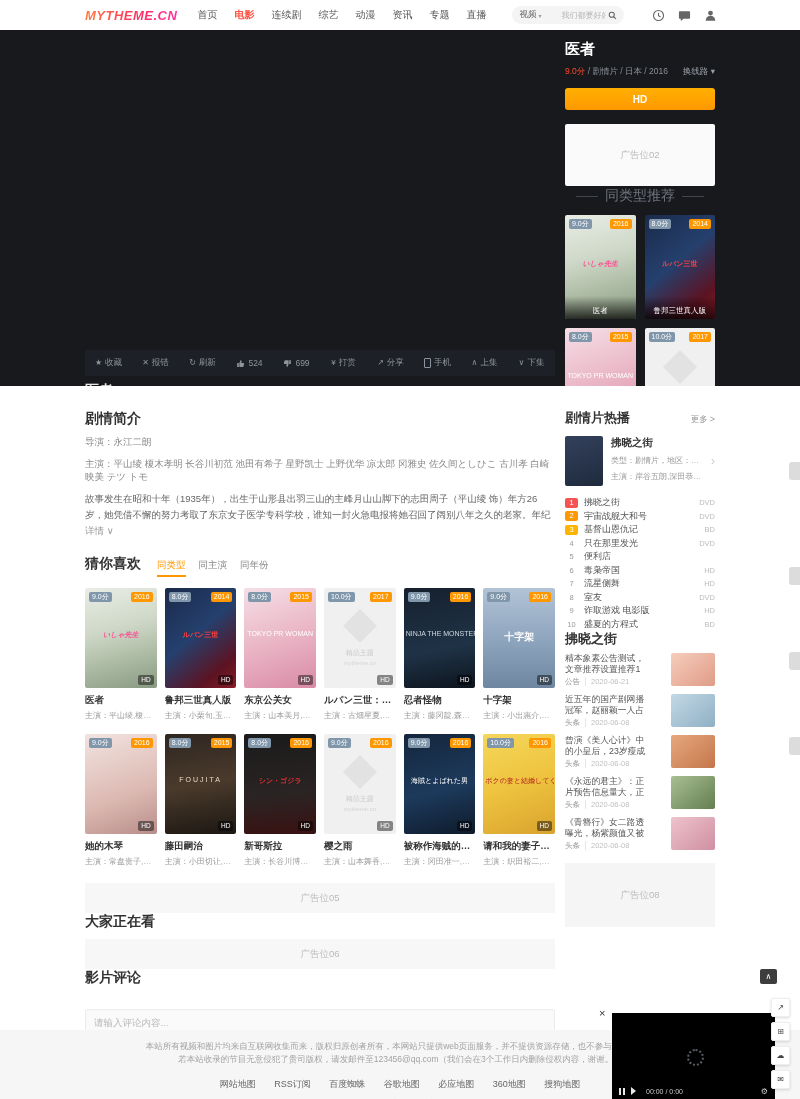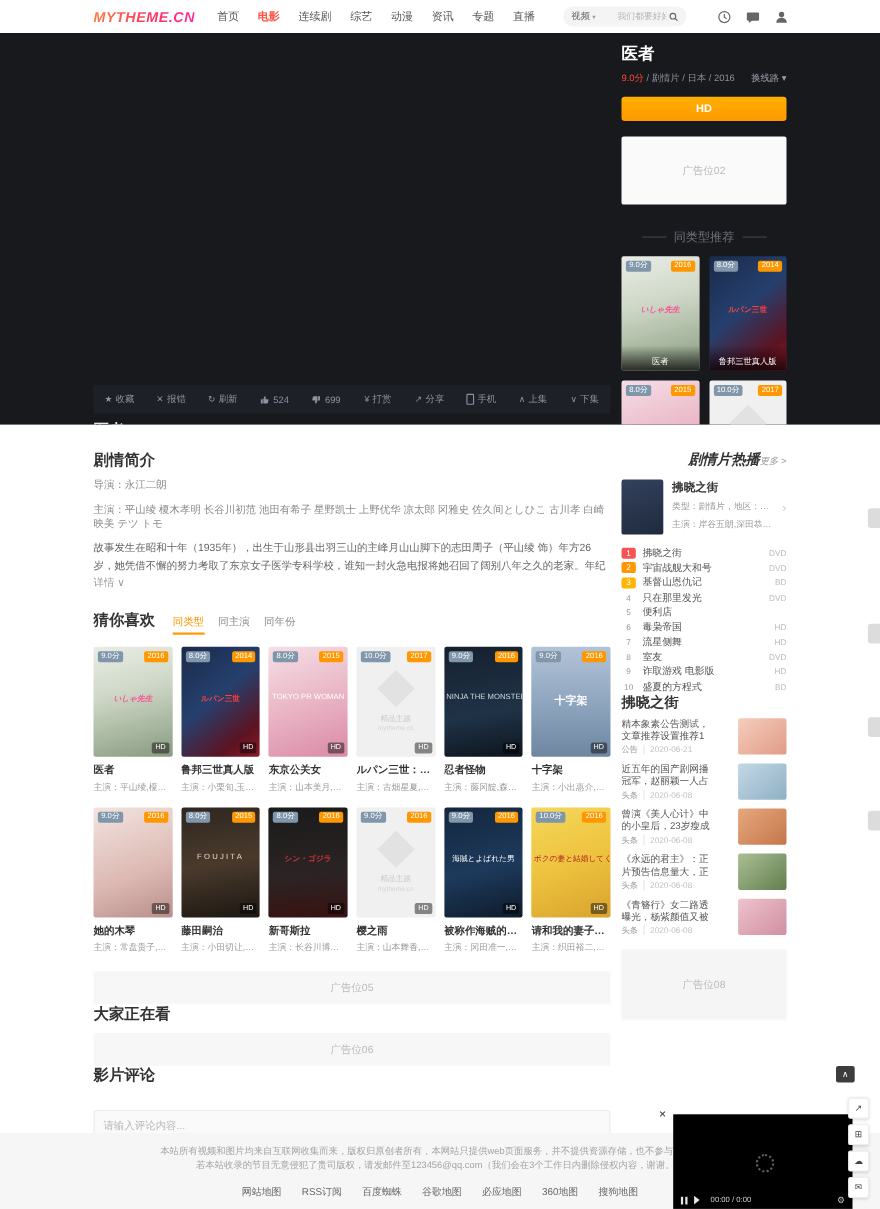--- a/index.html
+++ b/index.html
@@ -38,21 +38,21 @@
   
   .hside{position:absolute;left:565px;top:8px;width:150px;bottom:0;}
   .hside-title{font-size:15px;font-weight:bold;color:#fff;margin-top:2px;}
   .hside-meta{display:flex;justify-content:space-between;align-items:center;margin-top:7px;font-size:8.5px;color:#8a8f98;}
   .hside-meta .score{color:#ff4a2d;}
   .line-switch{color:#9aa0a8;cursor:pointer;white-space:nowrap;}
   .hd-btn{margin-top:10px;height:22px;border-radius:3px;background:linear-gradient(180deg,#ffb000,#ff9800);
           color:#fff;font-size:10px;font-weight:bold;display:flex;align-items:center;justify-content:center;cursor:pointer;}
   .ad-box-02{margin-top:14px;height:62px;background:#fafafa;border-radius:2px;display:flex;align-items:center;justify-content:center;
              font-size:9.5px;color:#b9b9b9;}
-  .rec-divider{margin:22px 0 10px;display:flex;align-items:center;justify-content:center;gap:7px;font-size:11px;color:#6d737b;}
+  .rec-divider{margin:1px 0 10px;display:flex;align-items:center;justify-content:center;gap:7px;font-size:14px;color:#6d737b;}
   .rec-divider::before,.rec-divider::after{content:"";width:22px;border-top:1px solid #41464e;}
   .rec-grid{display:grid;grid-template-columns:1fr 1fr;gap:9px;}
   .rec-card{position:relative;height:104px;border-radius:2px;overflow:hidden;cursor:pointer;}
   .rec-card .rc-title{position:absolute;bottom:0;left:0;right:0;padding:10px 3px 3px;text-align:center;
           font-size:7.5px;color:#fff;background:linear-gradient(180deg,rgba(0,0,0,0),rgba(0,0,0,.75));
           white-space:nowrap;overflow:hidden;text-overflow:ellipsis;}
   
   .b-score{position:absolute;top:4px;left:4px;background:#8096aa;color:#fff;font-size:7px;padding:1px 3px;border-radius:2px;line-height:1.2;}
   .b-year{position:absolute;top:4px;right:4px;background:#ff9800;color:#fff;font-size:7px;padding:1px 3px;border-radius:2px;line-height:1.2;}
   .b-q{position:absolute;bottom:3px;right:3px;background:rgba(0,0,0,.45);color:#fff;font-size:6.5px;padding:1px 3px;border-radius:2px;line-height:1.2;}
@@ -84,21 +84,21 @@
   .cmt-row{margin-top:8px;display:flex;align-items:center;}
   .cmt-limit{font-size:8.5px;color:#aaa;}
   .cmt-right{margin-left:auto;display:flex;align-items:center;gap:8px;}
   .captcha-img{font-family:"DejaVu Serif",serif;font-style:italic;font-weight:bold;font-size:13px;letter-spacing:2px;color:#222;cursor:pointer;}
   .captcha-in{width:54px;height:20px;border:1px solid #ddd;border-radius:2px;font-size:8.5px;padding:0 6px;outline:none;color:#666;box-sizing:border-box;}
   .captcha-in::placeholder{color:#bbb;}
   .pub-btn{width:64px;height:22px;background:#4a9ee8;border-radius:3px;color:#fff;font-size:9.5px;display:flex;align-items:center;justify-content:center;cursor:pointer;}
   
   .colR{padding-top:24px;box-sizing:border-box;}
   h3.sec{font-size:13px;font-weight:bold;color:#333;margin:0;line-height:15px;}
-  .hot-head{display:flex;align-items:baseline;justify-content:flex-end;font-style:italic;}
+  .hot-head{display:flex;align-items:baseline;justify-content:space-between;}
   .more{font-size:8.5px;color:#999;cursor:pointer;}
   .feat{margin-top:10px;display:flex;gap:8px;align-items:flex-start;cursor:pointer;}
   .feat-img{width:38px;height:50px;border-radius:2px;flex:none;}
   .feat-info{flex:1;min-width:0;}
   .feat-title{font-size:10.5px;font-weight:bold;color:#333;}
   .feat-line{margin-top:5px;font-size:8px;color:#9b9b9b;white-space:nowrap;overflow:hidden;text-overflow:ellipsis;}
   .feat-arrow{font-size:12px;color:#ccc;align-self:center;}
   .rank{margin-top:10px;}
   .rk-row{display:flex;align-items:center;gap:6px;height:13.5px;cursor:pointer;}
   .rk-idx{width:13px;text-align:center;font-size:7.5px;color:#999;flex:none;}

